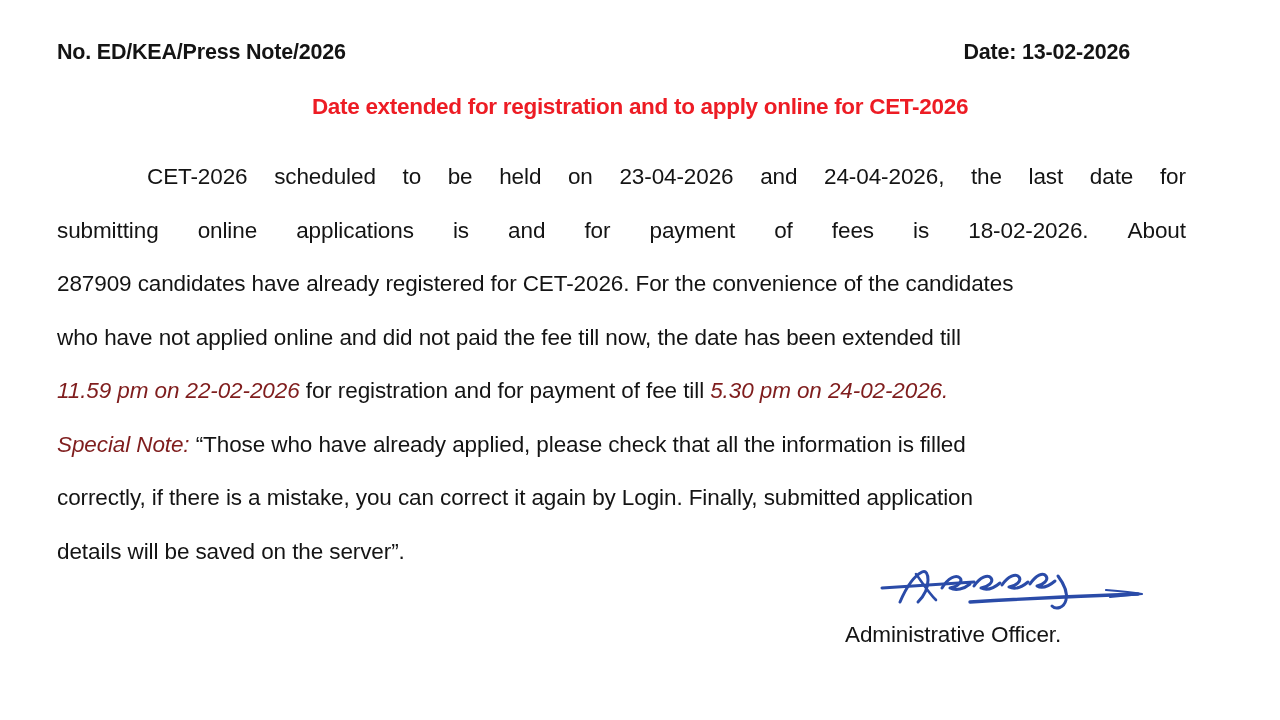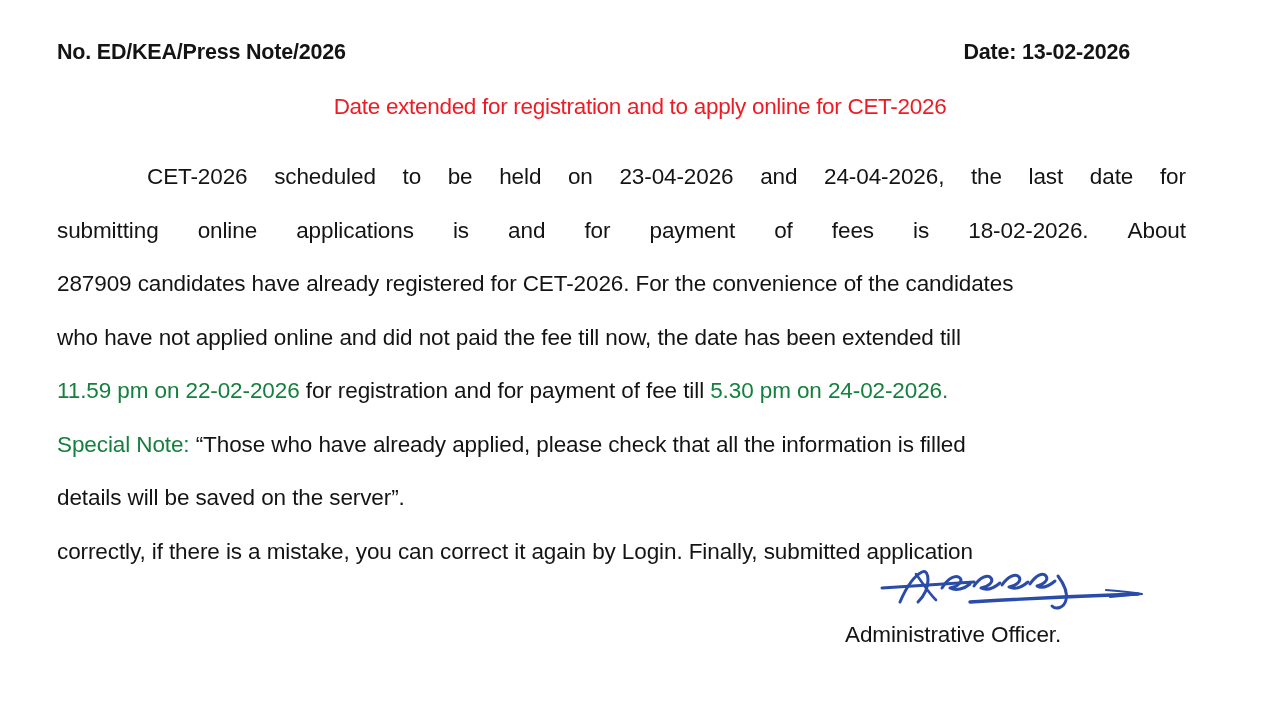--- a/index.html
+++ b/index.html
@@ -42,21 +42,21 @@
   }
   .doc-date { margin-right: 55px; }
 
   
   .title {
     position: absolute;
     top: 94px;
     left: 0;
     width: 1280px;
     text-align: center;
-    font-weight: normal;
+    font-weight: bold;
     font-size: 22.5px;
     letter-spacing: -0.3px;
     color: #ED1C24;
   }
 
   
   .body-block {
     position: absolute;
     top: 150px;
     left: 57px;
@@ -73,21 +73,21 @@
   
   .line.justify {
     display: flex;
     justify-content: space-between;
     text-align: right;
   }
   .line.justify > span { white-space: pre; }
   .line.indent { padding-left: 90px; }
   .line.flow { display: block; white-space: nowrap; }
 
-  .red { color: #15803d; }
+  .red { color: #7f1d1d; font-style: italic; }
 
   
   .sign-block {
     position: absolute;
     top: 558px;
     left: 845px;
     width: 350px;
   }
   .signature-svg {
     display: block;
@@ -152,23 +152,23 @@
     <div class="line flow">who have not applied online and did not paid the fee till now, the date has been extended till</div>
 
     <div class="line flow">
       <span class="red">11.59 pm on 22-02-2026</span><span> for registration and for payment of fee till </span><span class="red">5.30 pm on 24-02-2026.</span>
     </div>
 
     <div class="line flow">
       <span class="red">Special Note:</span><span> “Those who have already applied, please check that all the information is filled</span>
     </div>
 
+    <div class="line flow">correctly, if there is a mistake, you can correct it again by Login. Finally, submitted application</div>
+
     <div class="line flow">details will be saved on the server”.</div>
-
-    <div class="line flow">correctly, if there is a mistake, you can correct it again by Login. Finally, submitted application</div>
 
   </div>
 
   <div class="sign-block">
     <svg class="signature-svg" viewBox="0 0 300 62" aria-hidden="true">
       <g fill="none" stroke="#2A4BA8" stroke-linecap="round" stroke-linejoin="round">
         <path d="M12 30 C 40 28, 70 26, 104 24" stroke-width="3"></path>
         <path d="M30 44 C 36 30, 44 18, 52 14 C 56 12, 58 16, 58 22 C 58 30, 54 38, 48 44" stroke-width="3"></path>
         <path d="M46 16 C 52 24, 58 34, 66 42" stroke-width="2.6"></path>
         <path d="M72 30 C 78 20, 86 16, 90 20 C 93 23, 88 29, 80 30 C 86 33, 94 31, 100 26" stroke-width="3"></path>

